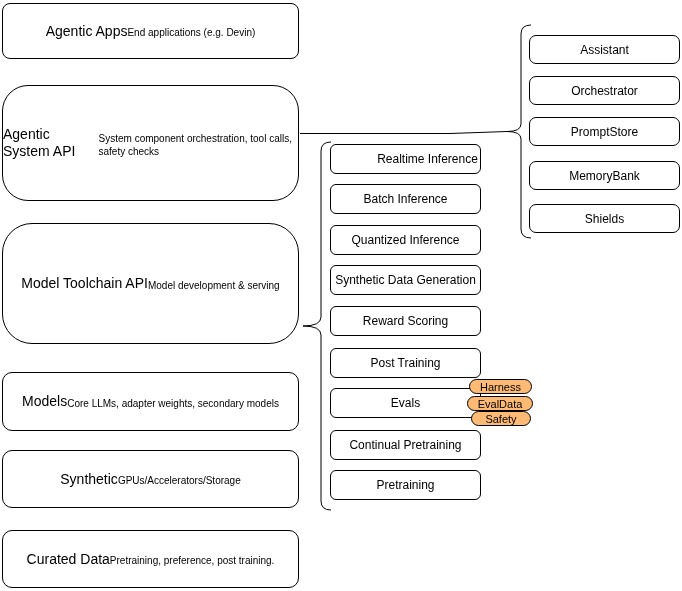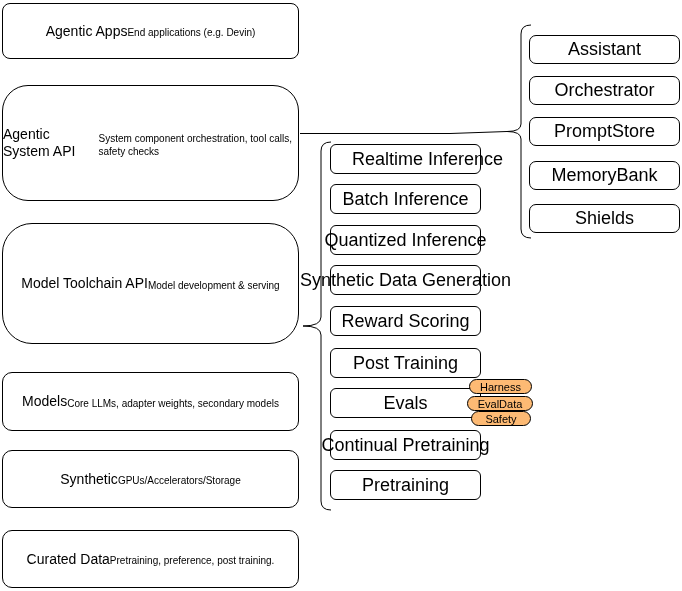--- a/index.html
+++ b/index.html
@@ -16,21 +16,21 @@
     position:absolute;left:2px;width:297px;
     background:#fff;border:1px solid #000;
     display:flex;flex-direction:row;align-items:center;justify-content:center;
     text-align:left;box-sizing:border-box;z-index:1;
   }
   .node-title{font-size:14px;line-height:17px;}
   .node-sub{font-size:10px;line-height:13px;margin-top:3px;}
   .mid,.rightbox{
     position:absolute;background:#fff;border:1px solid #000;
     display:flex;align-items:center;justify-content:center;
-    box-sizing:border-box;font-size:18px;z-index:1;white-space:nowrap;
+    box-sizing:border-box;font-size:12px;z-index:1;white-space:nowrap;
   }
   .mid{left:330px;width:151px;height:30px;border-radius:6px;}
   .rightbox{left:529px;width:151px;height:29px;border-radius:7px;}
   .pill{
     position:absolute;background:#fdba74;border:1px solid #000;border-radius:8px;
     display:flex;align-items:center;justify-content:center;
     box-sizing:border-box;font-size:11px;z-index:2;white-space:nowrap;
   }
 </style>
 </head>

